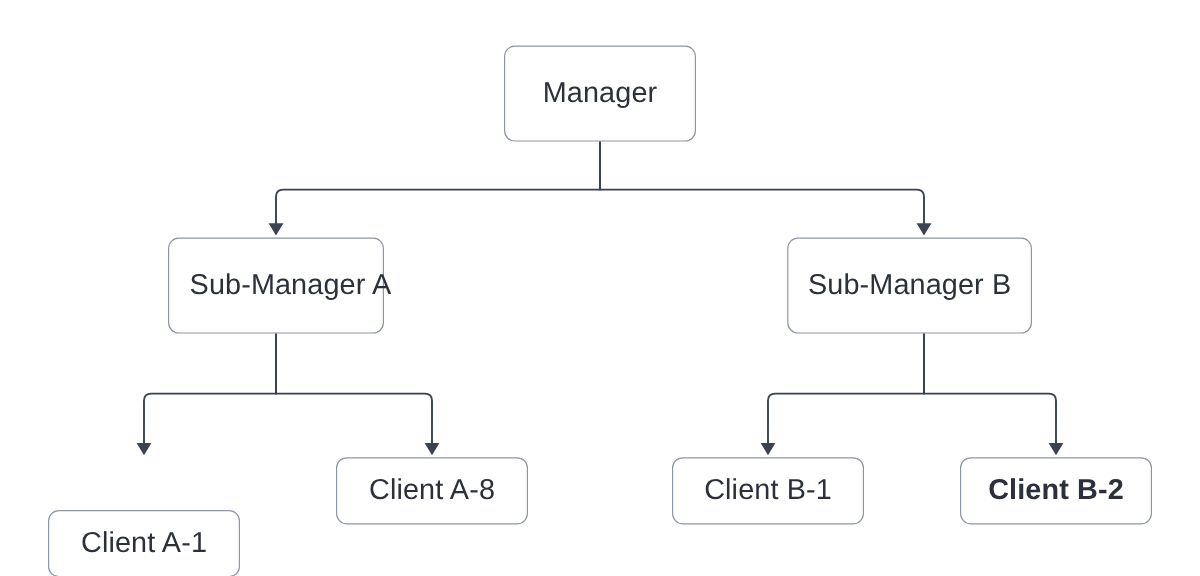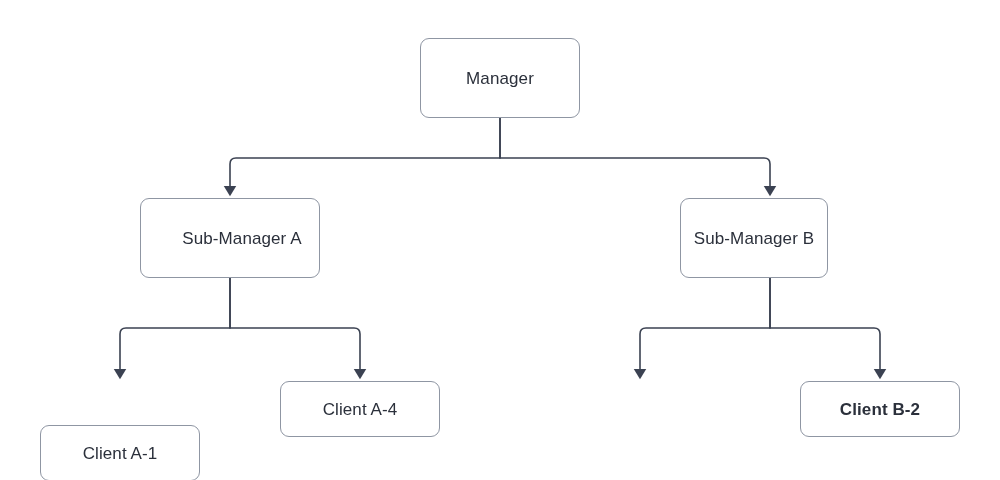--- a/index.html
+++ b/index.html
@@ -28,21 +28,21 @@
   .node-box {
     position: absolute;
     box-sizing: border-box;
     display: flex;
     align-items: center;
     justify-content: center;
     background: #ffffff;
     border: 1px solid #8f96a3;
     border-radius: 9px;
     color: #2b303b;
-    font-size: 17px;
+    font-size: 24px;
     line-height: 1;
     letter-spacing: 0.1px;
     white-space: nowrap;
     z-index: 2;
   }
   .node-label {
     pointer-events: none;
   }
 </style>
 </head>
@@ -71,30 +71,33 @@
   </svg>
 
   <div class="node-box" style="left:420px; top:38px; width:160px; height:80px;">
     <span class="node-label">Manager</span>
   </div>
 
   <div class="node-box" style="left:140px; top:198px; width:180px; height:80px;padding-left:24px;">
     <span class="node-label">Sub-Manager A</span>
   </div>
 
-  <div class="node-box" style="left:680px; top:198px; width:148px; height:80px;">
+  <div class="node-box" style="left:656px; top:198px; width:204px; height:80px;">
     <span class="node-label">Sub-Manager B</span>
   </div>
 
   <div class="node-box" style="left:40px; top:381px; width:160px; height:56px;margin-top:44px;">
     <span class="node-label">Client A-1</span>
   </div>
 
   <div class="node-box" style="left:280px; top:381px; width:160px; height:56px;">
-    <span class="node-label">Client A-4</span>
+    <span class="node-label">Client A-8</span>
   </div>
 
+  <div class="node-box" style="left:560px; top:381px; width:160px; height:56px;">
+    <span class="node-label">Client B-1</span>
+  </div>
 
   <div class="node-box" style="left:800px; top:381px; width:160px; height:56px;font-weight:bold;">
     <span class="node-label">Client B-2</span>
   </div>
 
 </div>
 
 </body></html>

